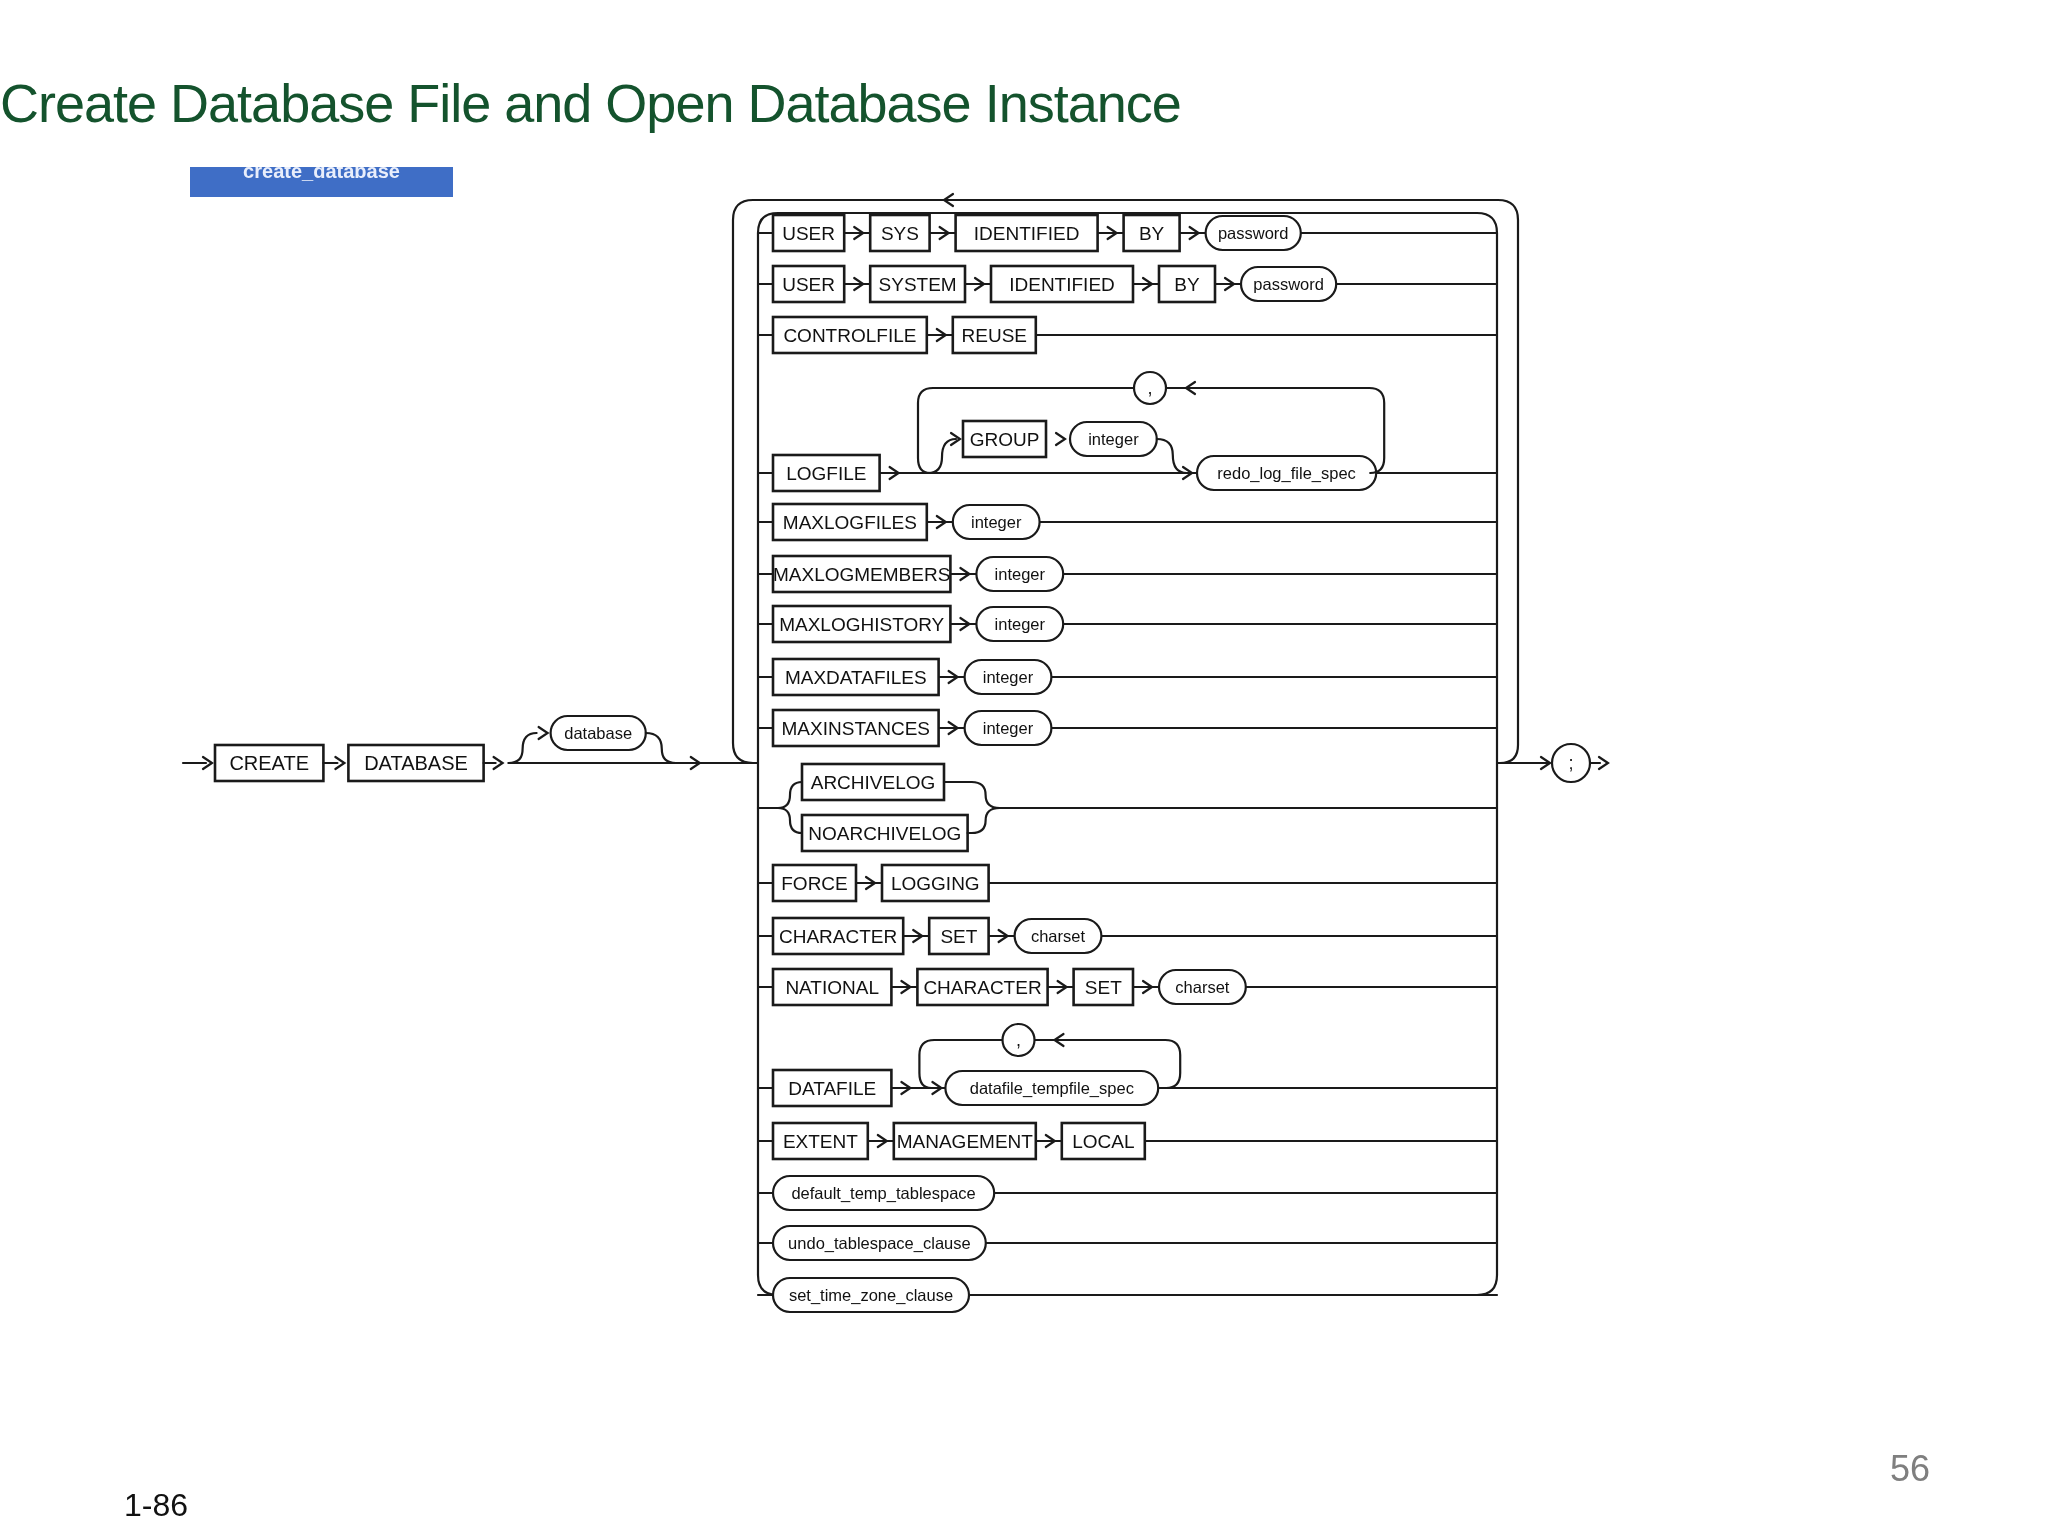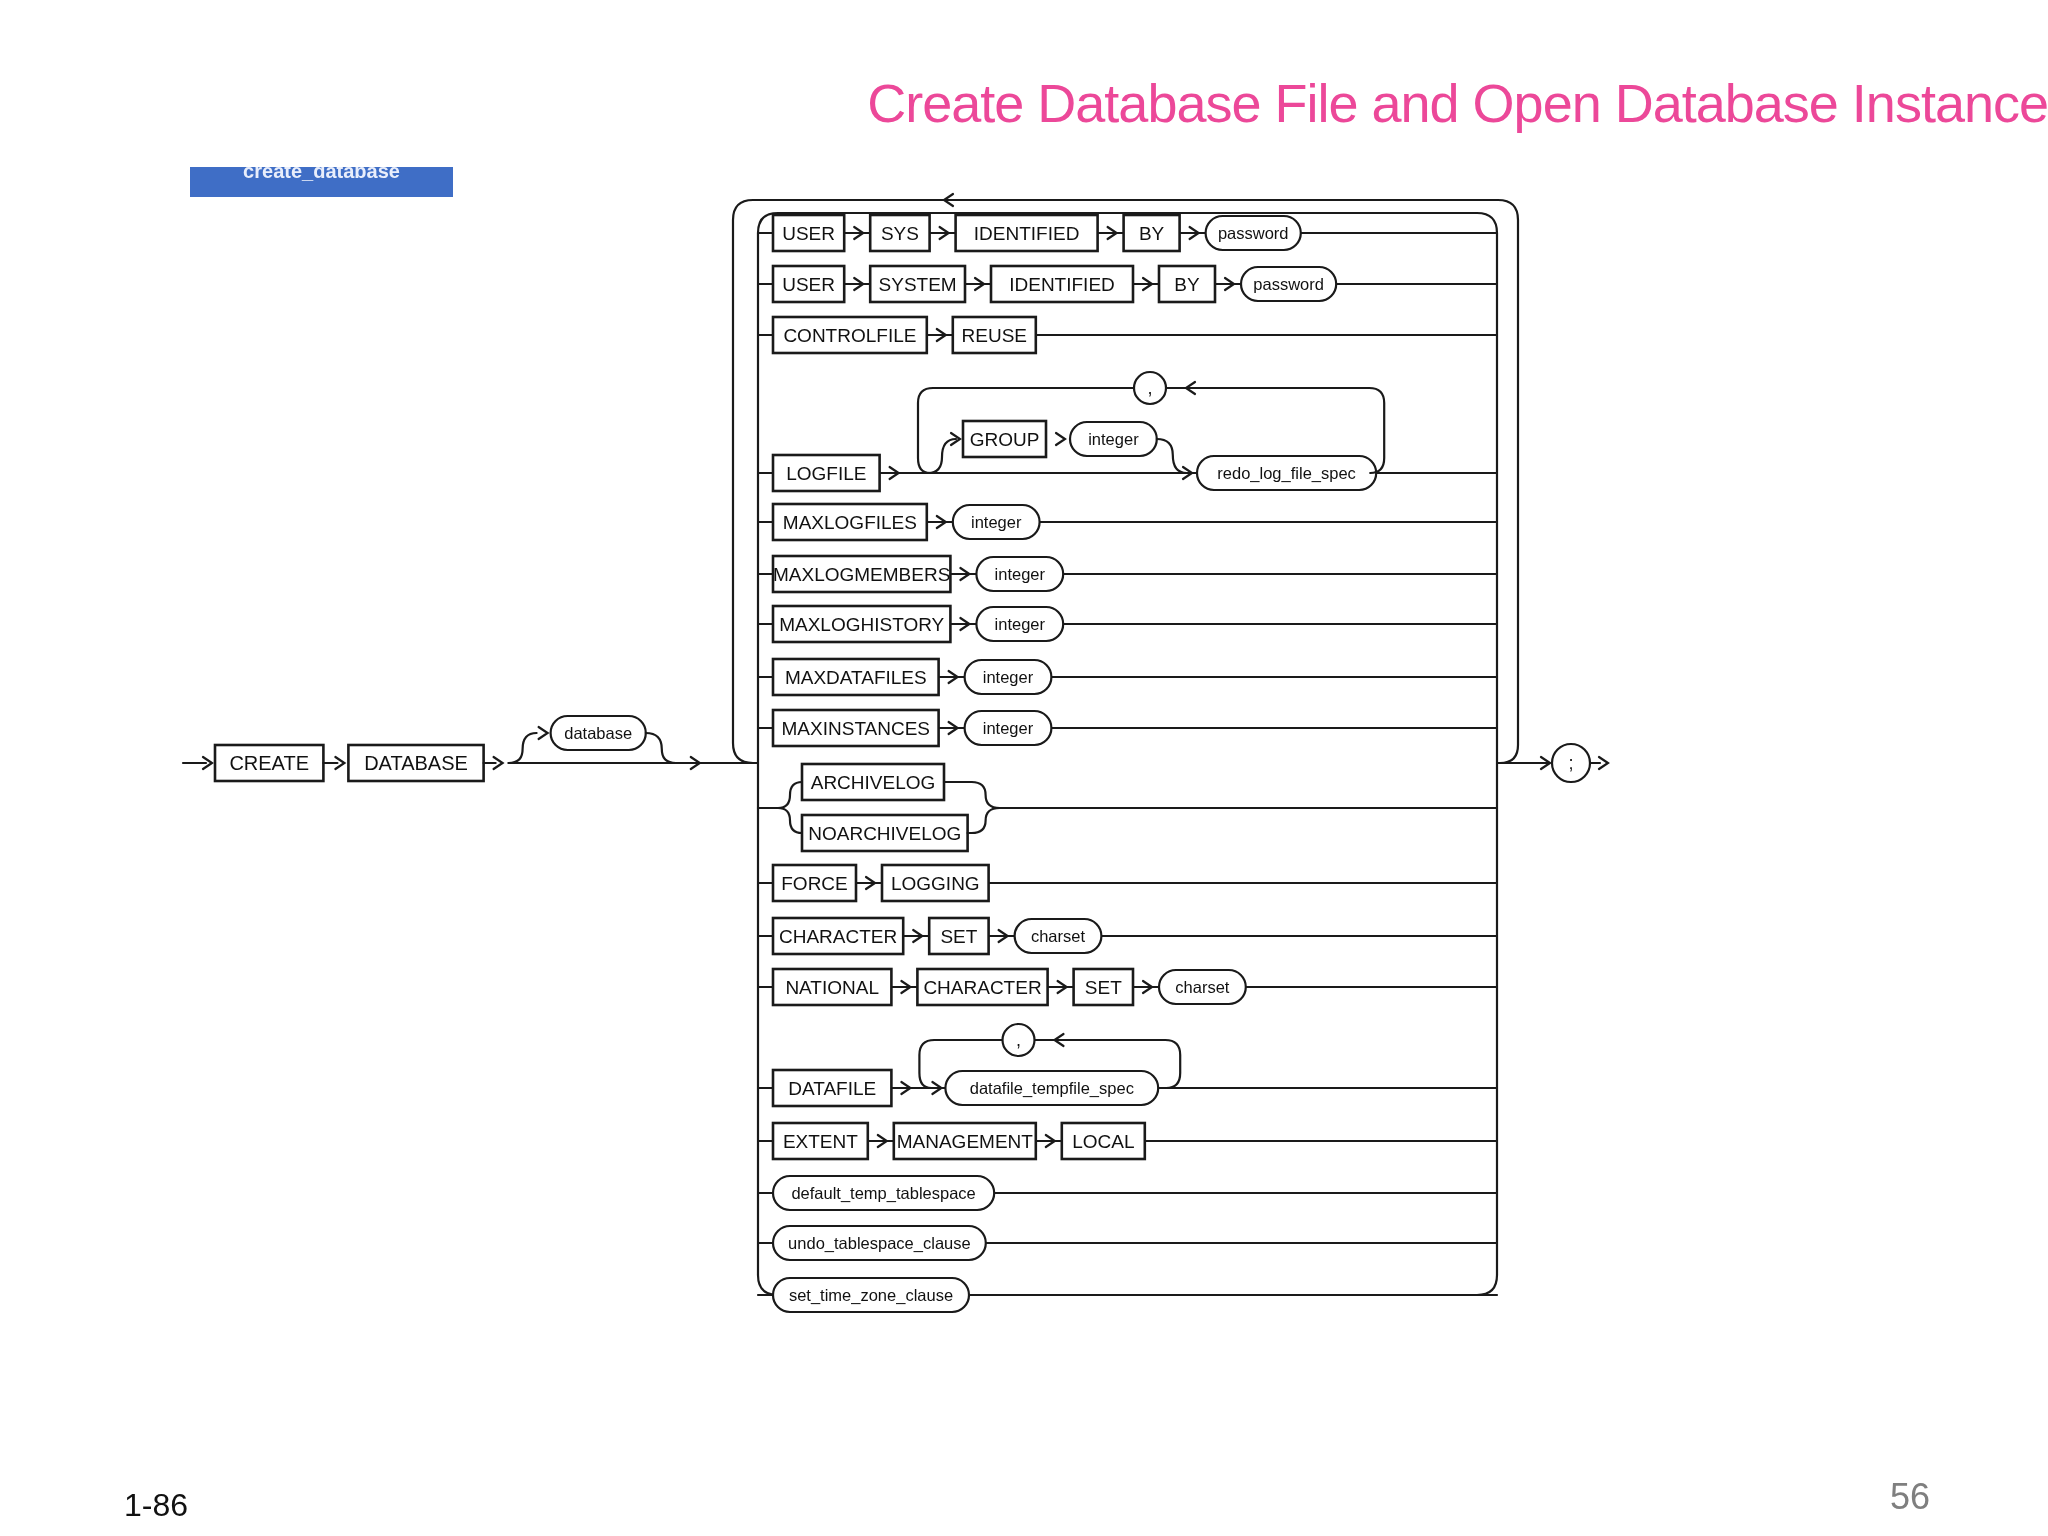--- a/index.html
+++ b/index.html
@@ -1,26 +1,26 @@
 <!DOCTYPE html>
 <html><head>
 <meta charset="utf-8">
 <style>
   html,body{margin:0;padding:0;background:#fff;}
   .slide{position:relative;width:2048px;height:1536px;background:#ffffff;overflow:hidden;
          font-family:"Liberation Sans",sans-serif;}
-  .title{position:absolute;top:72px;left:0;width:100%;text-align:right;
-         font-size:54px;font-weight:500;color:#ec4899;letter-spacing:-1px;}
+  .title{position:absolute;top:72px;left:0;width:100%;text-align:left;
+         font-size:54px;font-weight:500;color:#14532d;letter-spacing:-1px;}
   .link-bar{position:absolute;left:190px;top:167px;width:263px;height:30px;
             background:#3f6ec6;overflow:hidden;}
   .link-bar span{display:block;margin-top:-7px;text-align:center;
                  font-size:20px;font-weight:bold;color:#e9eefb;
                  text-decoration-color:#b9cdf2;}
   .footer-label{position:absolute;left:124px;top:1487px;font-size:32px;color:#111;}
-  .page-number{position:absolute;left:1890px;top:1448px;font-size:36px;color:#7f7f7f;margin-top:28px;}
+  .page-number{position:absolute;left:1890px;top:1448px;font-size:36px;color:#7f7f7f;}
   svg text{font-family:"Liberation Sans",sans-serif;fill:#111;}
 </style>
 </head>
 <body>
 
 <div class="slide">
   <div class="title">Create Database File and Open Database Instance</div>
 
   <div class="link-bar">
     <span>create_database</span>

